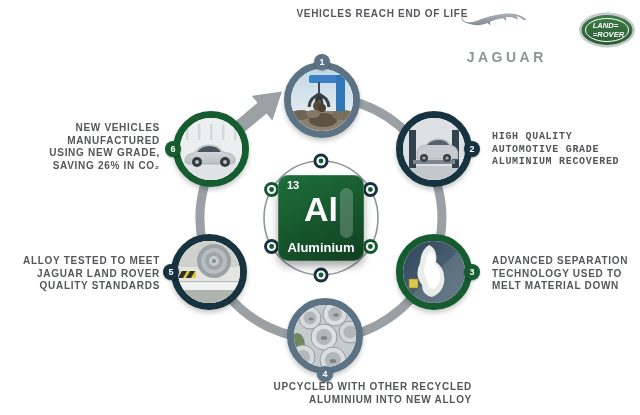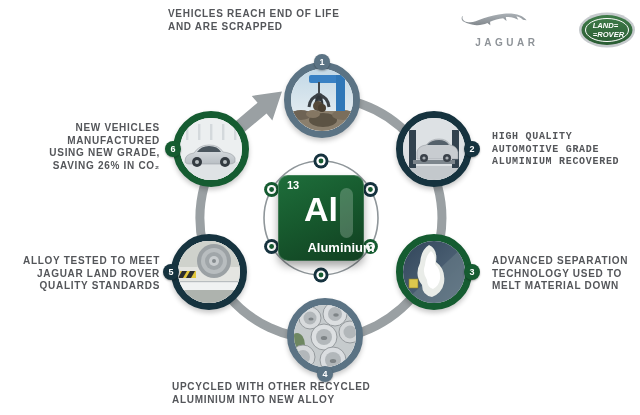--- a/index.html
+++ b/index.html
@@ -3,21 +3,21 @@
 <meta charset="utf-8">
 <style>
   html,body{margin:0;padding:0;background:#fff;}
   .stage{position:relative;width:640px;height:415px;background:#ffffff;overflow:hidden;
          font-family:"Liberation Sans",sans-serif;}
   .bglines{position:absolute;left:0;top:0;}
   
   .lbl{position:absolute;color:#54565a;font-size:10px;font-weight:700;
        letter-spacing:.7px;line-height:12.6px;}
   .lbl .ln{display:block;white-space:nowrap;}
-  .lbl.center{text-align:left;}
+  .lbl.center{text-align:right;}
   .lbl.right{text-align:right;}
   .lbl-1{left:168px;top:8px;width:300px;}
   .lbl-2{left:492px;top:131px;width:148px;font-family:Liberation Mono, monospace;}
   .lbl-3{left:492px;top:255px;width:148px;}
   .lbl-4{left:172px;top:381px;width:300px;}
   .lbl-5{left:8px;top:255px;width:152px;}
   .lbl-6{left:8px;top:122px;width:152px;}
   
   .node{position:absolute;width:76px;height:76px;}
   .ring{width:76px;height:76px;border-radius:50%;border:7px solid #444;
@@ -32,27 +32,27 @@
   .badge.top{top:-8px;left:30px;} .badge.bottom{bottom:-8px;left:30px;}
   .badge.left{left:-8px;top:30px;} .badge.right{right:-8px;top:30px;}
   
   .center-card{position:absolute;left:278px;top:175px;width:86px;height:86px;border-radius:10px;
         background:linear-gradient(155deg,#1e6e3b 0%,#175a2e 45%,#113f21 100%);
         box-shadow:0 5px 9px rgba(0,0,0,.35), inset 0 0 0 1px rgba(255,255,255,.18);color:#fff;}
   .card-num{position:absolute;top:4px;left:9px;font-size:11px;font-weight:700;}
   .card-sym{position:absolute;top:15px;left:0;width:100%;text-align:center;
             font-size:34px;font-weight:700;}
   .card-name{position:absolute;bottom:6px;left:0;width:100%;text-align:center;
-             font-size:13px;font-weight:700;padding-left:20px;}
+             font-size:13px;font-weight:700;}
   .card-shine{position:absolute;right:11px;top:13px;width:13px;height:50px;border-radius:7px;
               background:rgba(255,255,255,.22);}
   
   .jag{position:absolute;left:460px;top:5px;width:90px;text-align:center;}
-  .jag-text{font-size:10px;letter-spacing:3.5px;padding-left:3.5px;color:#8e9398;
-            font-weight:600;margin-top:4px;}
+  .jag-text{font-size:14px;letter-spacing:3.5px;padding-left:3.5px;color:#8e9398;
+            font-weight:600;margin-top:16px;}
   .lr{position:absolute;left:578px;top:11px;}
 </style>
 </head>
 <body>
 
 <div class="stage">
 
   <svg class="bglines" width="640" height="415" viewBox="0 0 640 415">
 
     <path d="M 310.5 97.5 A 121 121 0 1 1 228.3 140.2" fill="none" stroke="#9aa0a3" stroke-width="9"></path>
@@ -88,21 +88,20 @@
       </g>
     <g>
       <circle cx="271.6" cy="189.5" r="7.5" fill="#155c31"></circle>
         <circle cx="271.6" cy="189.5" r="4.6" fill="#fff"></circle>
         <circle cx="271.6" cy="189.5" r="2.4" fill="#155c31"></circle>
       </g>
   </svg>
 
   <div class="lbl lbl-1 center">
     <span class="ln">VEHICLES REACH END OF LIFE</span>
-    <span class="ln">AND ARE SCRAPPED</span>
   </div>
   <div class="lbl lbl-2">
     <span class="ln">HIGH QUALITY</span>
     <span class="ln">AUTOMOTIVE GRADE</span>
     <span class="ln">ALUMINIUM RECOVERED</span>
   </div>
   <div class="lbl lbl-3">
     <span class="ln">ADVANCED SEPARATION</span>
     <span class="ln">TECHNOLOGY USED TO</span>
     <span class="ln">MELT MATERIAL DOWN</span>

